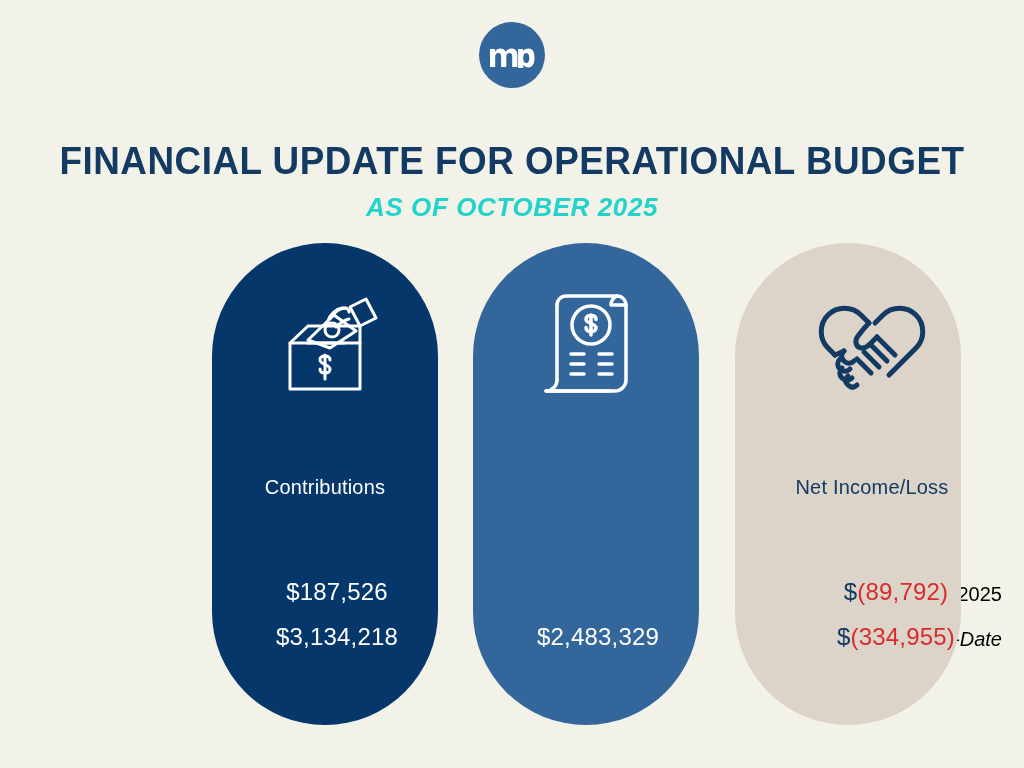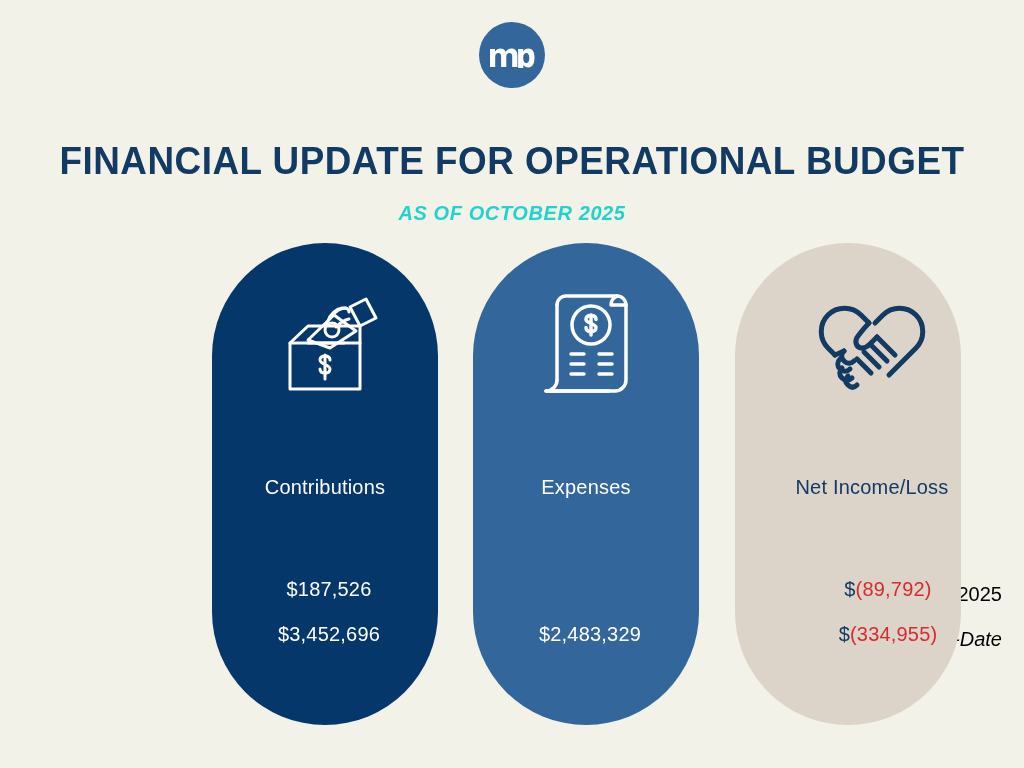--- a/index.html
+++ b/index.html
@@ -48,26 +48,26 @@
     font-weight: bold;
     letter-spacing: 0.5px;
     color: #123a63;
     font-family: "Liberation Sans Narrow", "Liberation Sans", sans-serif;
     transform: scaleX(0.97);
     line-height: 1.05;
     margin: 0;
     white-space: nowrap;
   }
   .sub-title {
-    font-size: 20px;
+    font-size: 26px;
     font-weight: bold;
     font-style: italic;
     color: #22d3cb;
     letter-spacing: 0.6px;
-    margin-top: 20px;
+    margin-top: 11px;
     line-height: 1.1;
     white-space: nowrap;
   }
 
   
   .board {
     position: absolute;
     left: 0;
     top: 243px;
     width: 1024px;
@@ -113,24 +113,24 @@
     width: 226px;
     text-align: center;
     font-size: 20px;
     color: #ffffff;
     letter-spacing: 0.2px;
   }
   .col-content.c2 .col-label { color: #123a63; }
 
   .col-val {
     position: absolute;
-    left: 4px;
+    left: 12px;
     width: 226px;
     text-align: center;
-    font-size: 20px;
+    font-size: 24px;
     color: #ffffff;
     letter-spacing: 0.2px;
     white-space: nowrap;
   }
   .col-val.r0 { top: 335px; }
   .col-val.r1 { top: 380px; }
   .col-content.c2 .col-val { color: #123a63; padding-left: 12px; }
   .col-content.c2 .neg { color: #d92b2b; }
   .row-label {
     position: absolute;
@@ -197,21 +197,21 @@
         <path d="M62 36 C64 29 70 24 76 23 C80 22.5 83 24 83 27"></path>
         <path d="M66 31 C70 26 75 23 80 23"></path>
 
         <path d="M84 22 L100 14 L110 33 L94 41 Z"></path>
 
         <path d="M70 42 C74 38 78 35 83 34"></path>
       </svg>
     </div>
     <div class="col-label">Contributions</div>
     <div class="col-val r0">$187,526</div>
-    <div class="col-val r1">$3,452,696</div>
+    <div class="col-val r1">$3,134,218</div>
   </div>
 
   <div class="pill c1"></div>
   <div class="col-content c1">
     <div class="col-icon">
       <svg width="110" height="118" viewBox="0 0 110 118" fill="none" stroke="#ffffff" stroke-width="3.5" stroke-linecap="round" stroke-linejoin="round" aria-hidden="true">
 
         <path d="M26 20 C26 15 30 11 35 11 L86 11"></path>
         <path d="M26 20 L26 95"></path>
         <path d="M86 11 C91 11 95 15 95 20 L95 95 C95 101 90 106 84 106 L26 106"></path>
@@ -227,21 +227,20 @@
                  C55 38.5 65 38.5 65 42.5 C65 45 63 46.5 60 46.5 C57 46.5 55 45 55 42.5"></path>
 
         <path d="M40 69 L53 69"></path>  
           <path d="M68 69 L81 69"></path>
         <path d="M40 79 L53 79"></path>  
           <path d="M68 79 L81 79"></path>
         <path d="M40 89 L53 89"></path>  
           <path d="M68 89 L81 89"></path>
       </svg>
     </div>
-    <div class="col-label">Expenses</div>
     <div class="col-val r1">$2,483,329</div>
   </div>
 
   <div class="pill c2"></div>
   <div class="col-content c2">
     <div class="col-icon">
       <svg width="122" height="110" viewBox="0 0 122 110" fill="none" stroke="#123a63" stroke-width="5" stroke-linecap="round" stroke-linejoin="round" aria-hidden="true">
 
         <path d="M58 34 L50 26 C41 17 26 17 17 26 C8 35 8 50 17 59 L24 66"></path>
 

